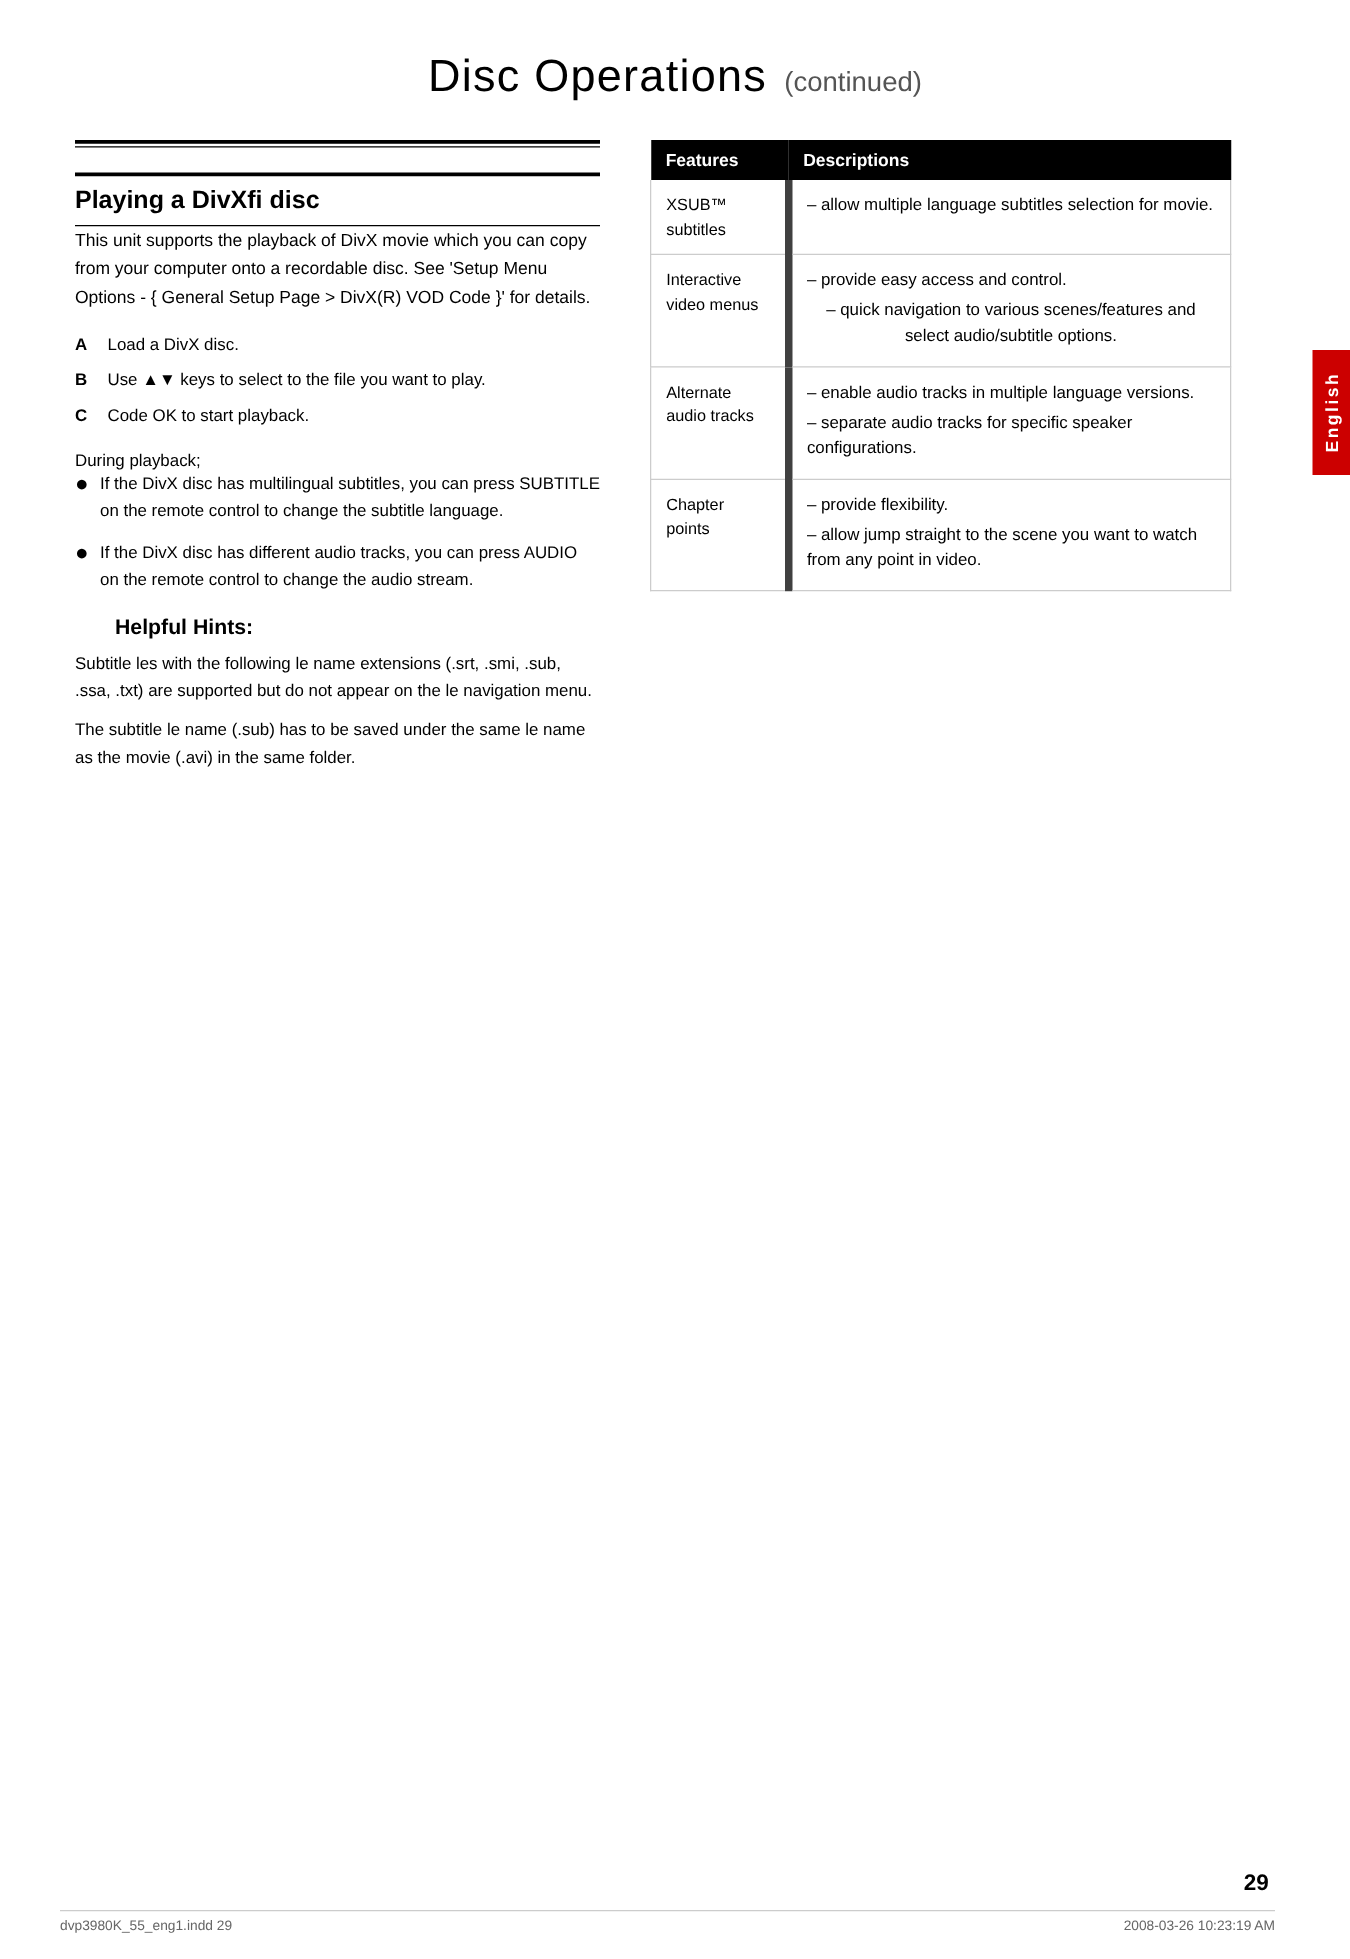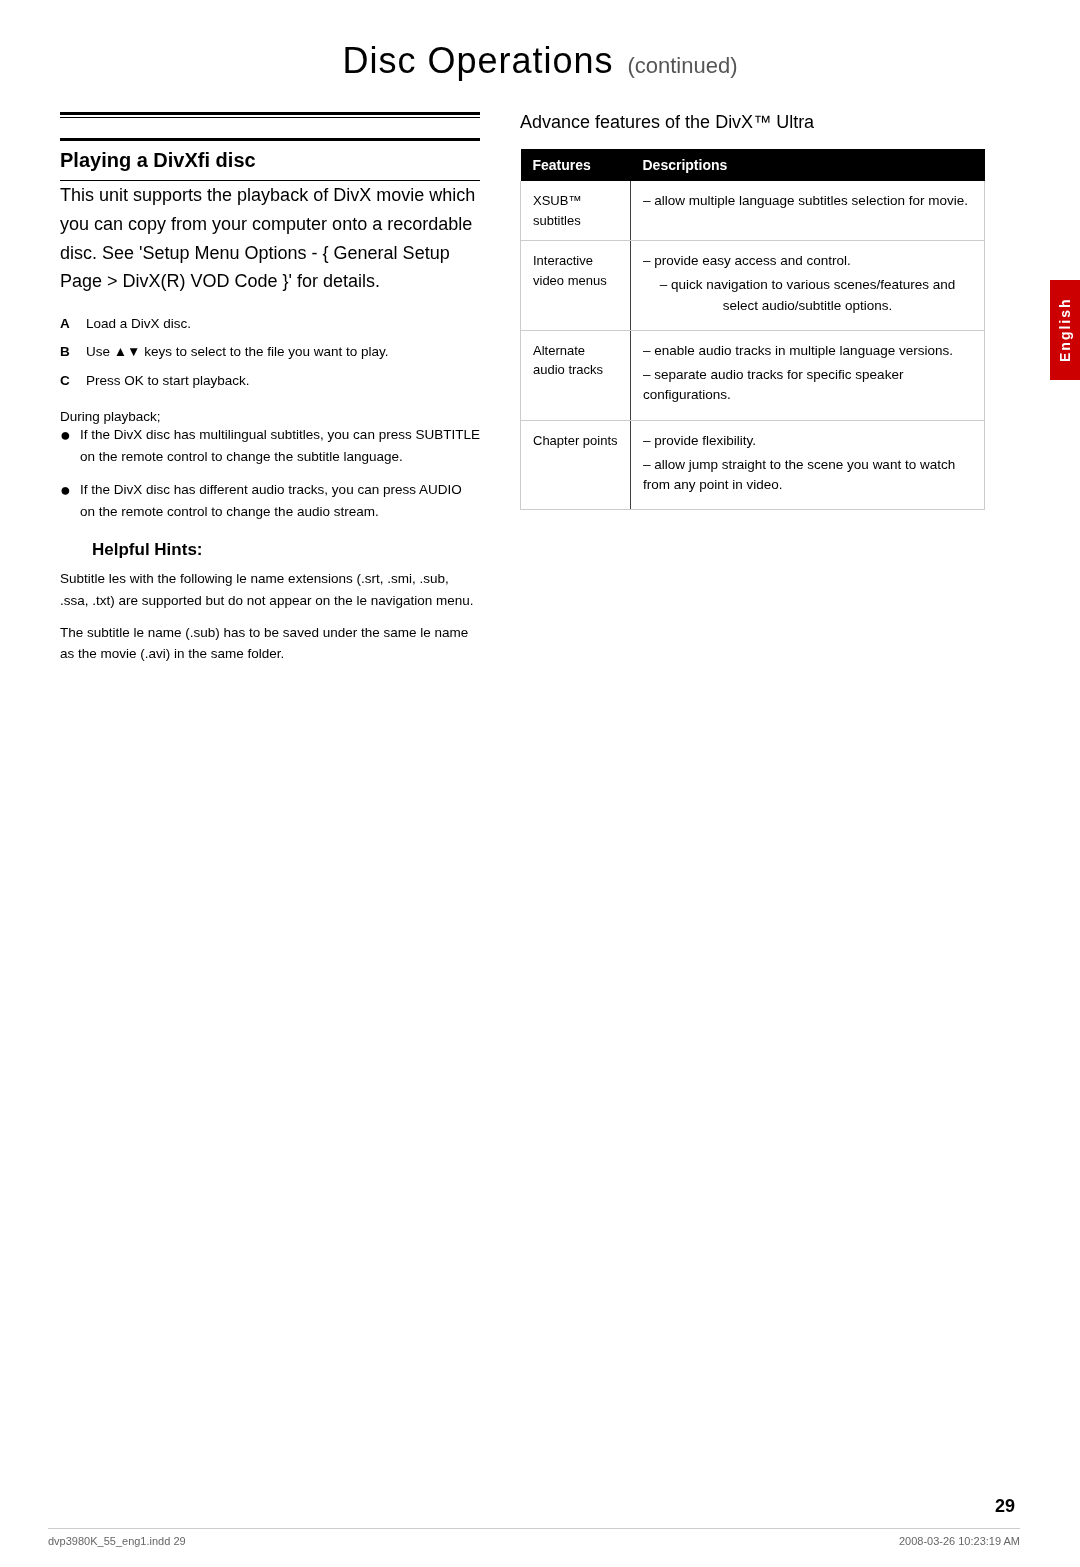--- a/index.html
+++ b/index.html
@@ -90,21 +90,21 @@
     .section-heading {
       font-size: 20px;
       font-weight: bold;
       border-top: 3px solid #000;
       border-bottom: 1px solid #000;
       padding: 8px 0;
       color: #000;
     }
 
     .intro-text {
-      font-size: 18px;
+      font-size: 14px;
       line-height: 1.6;
       margin-bottom: 18px;
       color: #000;
     }
 
     .step-list {
       list-style: none;
       margin-bottom: 18px;
     }
 
@@ -188,21 +188,21 @@
       padding: 8px 12px;
       text-align: left;
       font-weight: bold;
       font-size: 14px;
     }
 
     .features-table td {
       padding: 10px 12px;
       vertical-align: top;
       border-bottom: 1px solid #ccc;
-      border-right: 1px solid #404040;
+      border-right: 6px solid #404040;
       line-height: 1.5;
     }
 
     .features-table td:first-child {
       border-left: 1px solid #ccc;
       font-size: 13px;
       width: 110px;
     }
 
     .features-table tr:last-child td {
@@ -277,21 +277,21 @@
         <li>
           <span class="step-letter">A</span>
           <span class="step-text">Load a DivX disc.</span>
         </li>
         <li>
           <span class="step-letter">B</span>
           <span class="step-text">Use ▲▼ keys to select to the file you want to play.</span>
         </li>
         <li>
           <span class="step-letter">C</span>
-          <span class="step-text">Press OK  to start playback.</span>
+          <span class="step-text">Code OK  to start playback.</span>
         </li>
       </ul>
 
       <p class="during-heading">During playback;</p>
 
       <ul class="bullet-list">
         <li>
           <span class="bullet-dot">●</span>
           <span class="bullet-text">If the DivX disc has multilingual subtitles, you can press SUBTITLE  on the remote control to change the subtitle language.</span>
         </li>
@@ -302,21 +302,20 @@
       </ul>
 
       <p class="helpful-heading">Helpful Hints:</p>
       <p class="helpful-text">Subtitle  les with the following  le name extensions (.srt, .smi, .sub, .ssa, .txt) are supported but do not appear on the  le navigation menu.</p>
       <p class="helpful-text">The subtitle  le name (.sub) has to be saved under the same  le name as the movie (.avi) in the same folder.</p>
 
     </div>
 
     <div class="right-column">
 
-      <h2 class="advance-heading">Advance features of the DivX™ Ultra</h2>
 
       <table class="features-table">
         <thead>
           <tr>
             <th>Features</th>
             <th>Descriptions</th>
           </tr>
         </thead>
         <tbody id="table-body">
         <tr>

